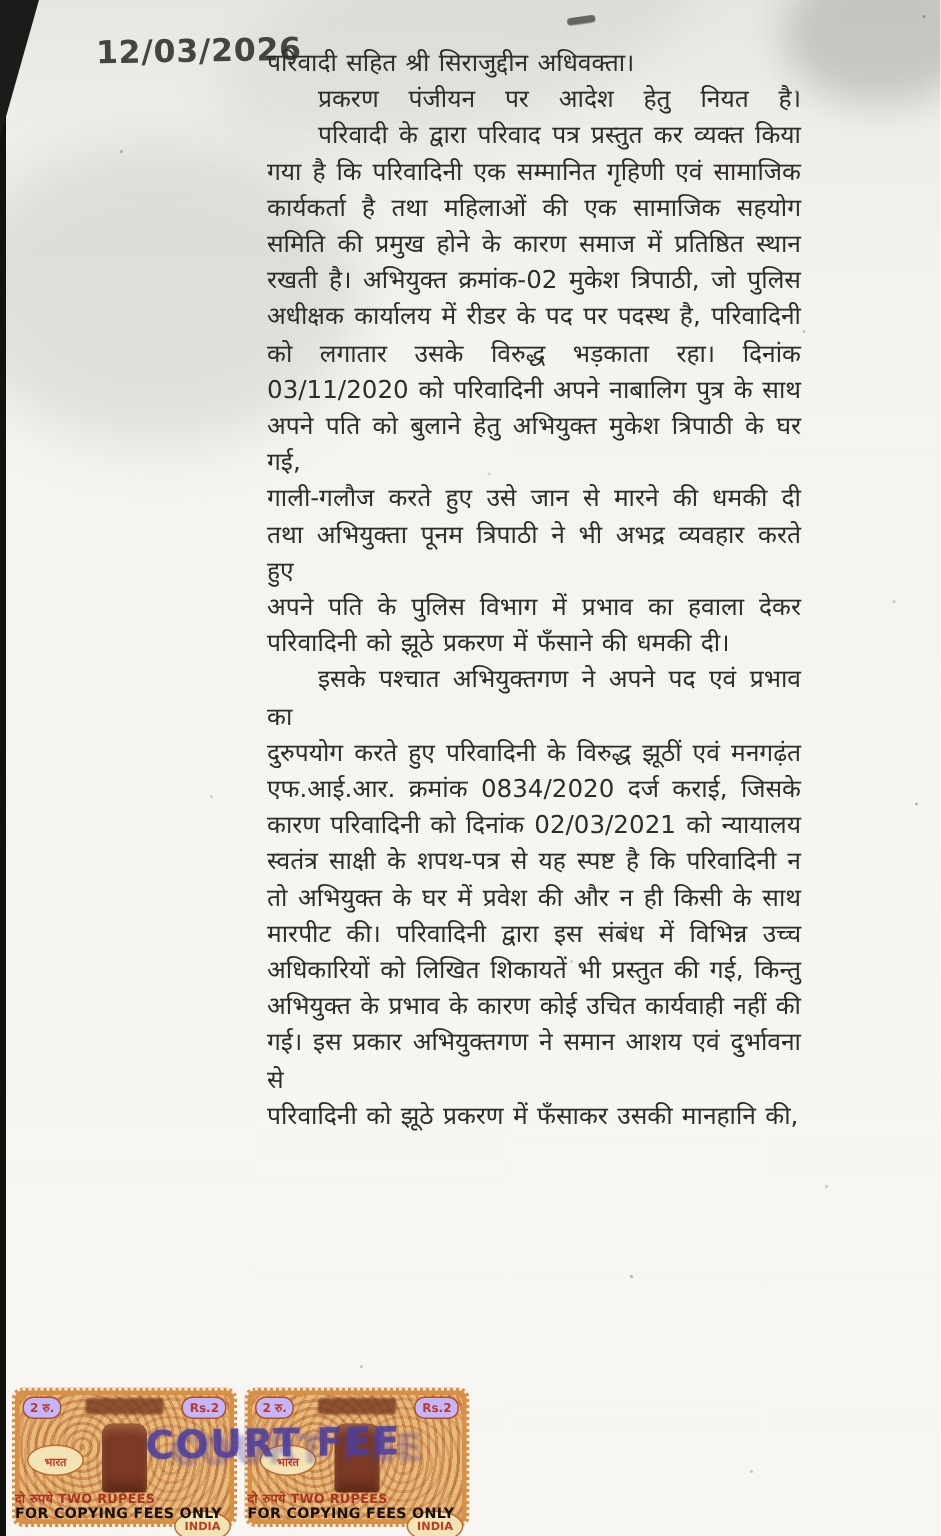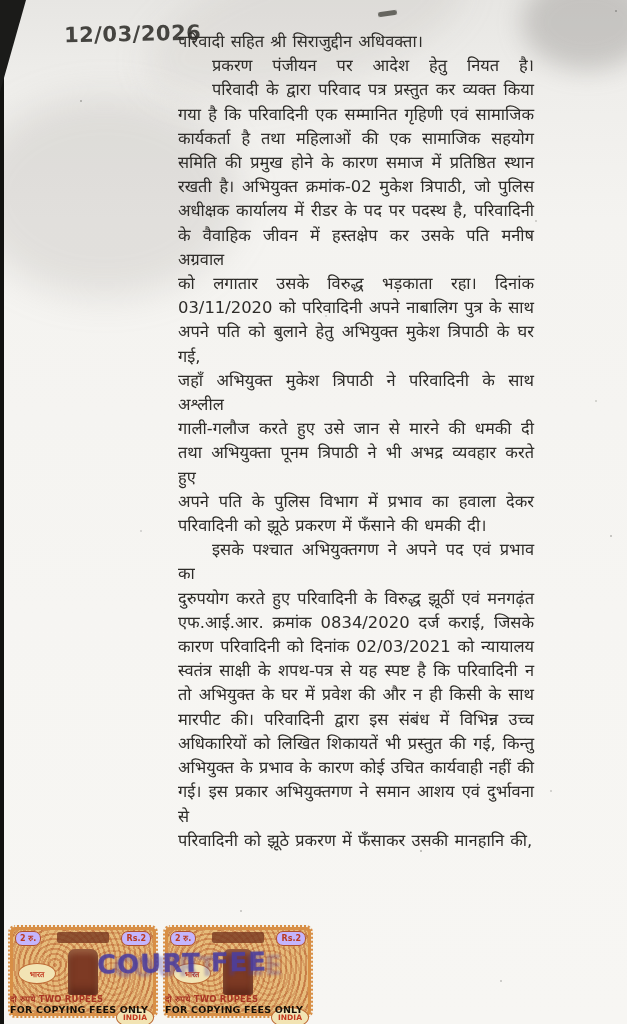--- a/index.html
+++ b/index.html
@@ -124,25 +124,23 @@
     <div class="para single-just indent">
         <div class="line">प्रकरण पंजीयन पर आदेश हेतु नियत है।</div>
       </div>
     <div class="para indent">
         <div class="line">परिवादी के द्वारा परिवाद पत्र प्रस्तुत कर व्यक्त किया</div>
         <div class="line">गया है कि परिवादिनी एक सम्मानित गृहिणी एवं सामाजिक</div>
         <div class="line">कार्यकर्ता है तथा महिलाओं की एक सामाजिक सहयोग</div>
         <div class="line">समिति की प्रमुख होने के कारण समाज में प्रतिष्ठित स्थान</div>
         <div class="line">रखती है। अभियुक्त क्रमांक-02 मुकेश त्रिपाठी, जो पुलिस</div>
         <div class="line">अधीक्षक कार्यालय में रीडर के पद पर पदस्थ है, परिवादिनी</div>
-        <div class="line">के वैवाहिक जीवन में हस्तक्षेप कर उसके पति मनीष अग्रवाल</div>
         <div class="line">को लगातार उसके विरुद्ध भड़काता रहा। दिनांक</div>
         <div class="line">03/11/2020 को परिवादिनी अपने नाबालिग पुत्र के साथ</div>
         <div class="line">अपने पति को बुलाने हेतु अभियुक्त मुकेश त्रिपाठी के घर गई,</div>
-        <div class="line">जहाँ अभियुक्त मुकेश त्रिपाठी ने परिवादिनी के साथ अश्लील</div>
         <div class="line">गाली-गलौज करते हुए उसे जान से मारने की धमकी दी</div>
         <div class="line">तथा अभियुक्ता पूनम त्रिपाठी ने भी अभद्र व्यवहार करते हुए</div>
         <div class="line">अपने पति के पुलिस विभाग में प्रभाव का हवाला देकर</div>
         <div class="line">परिवादिनी को झूठे प्रकरण में फँसाने की धमकी दी।</div>
       </div>
     <div class="para indent">
         <div class="line">इसके पश्चात अभियुक्तगण ने अपने पद एवं प्रभाव का</div>
         <div class="line">दुरुपयोग करते हुए परिवादिनी के विरुद्ध झूठीं एवं मनगढ़ंत</div>
         <div class="line">एफ.आई.आर. क्रमांक 0834/2020 दर्ज कराई, जिसके</div>
         <div class="line">कारण परिवादिनी को दिनांक 02/03/2021 को न्यायालय</div>

